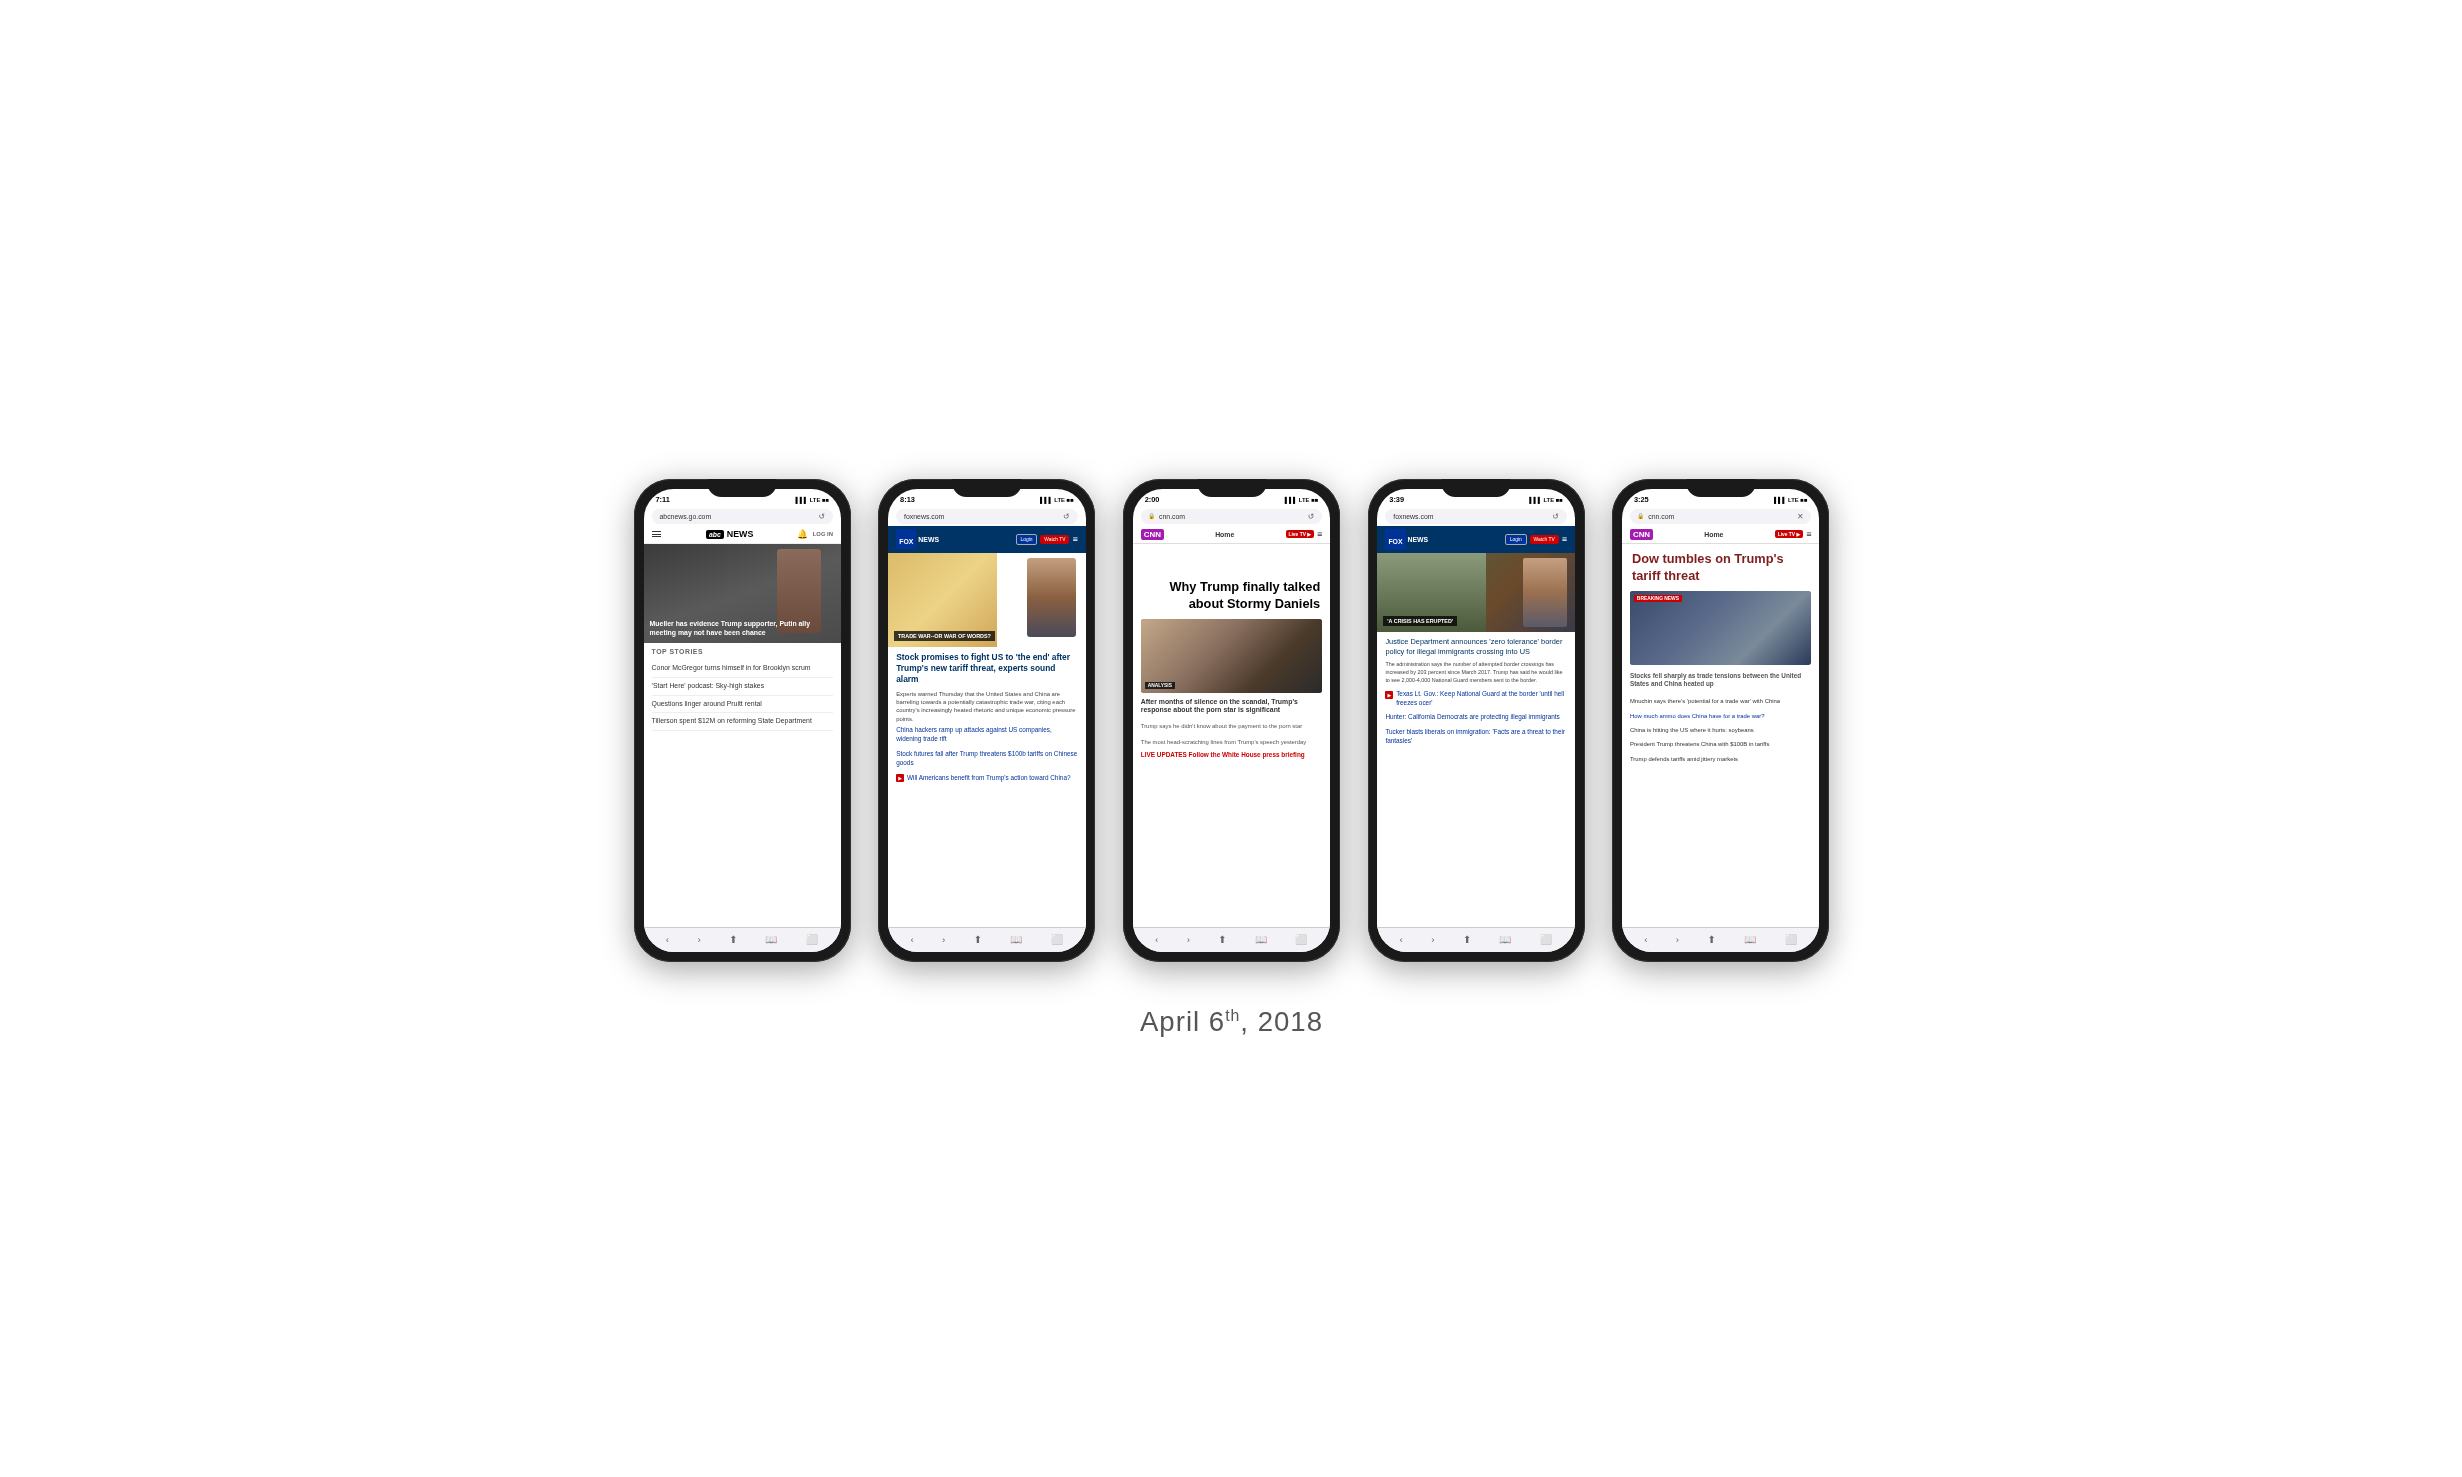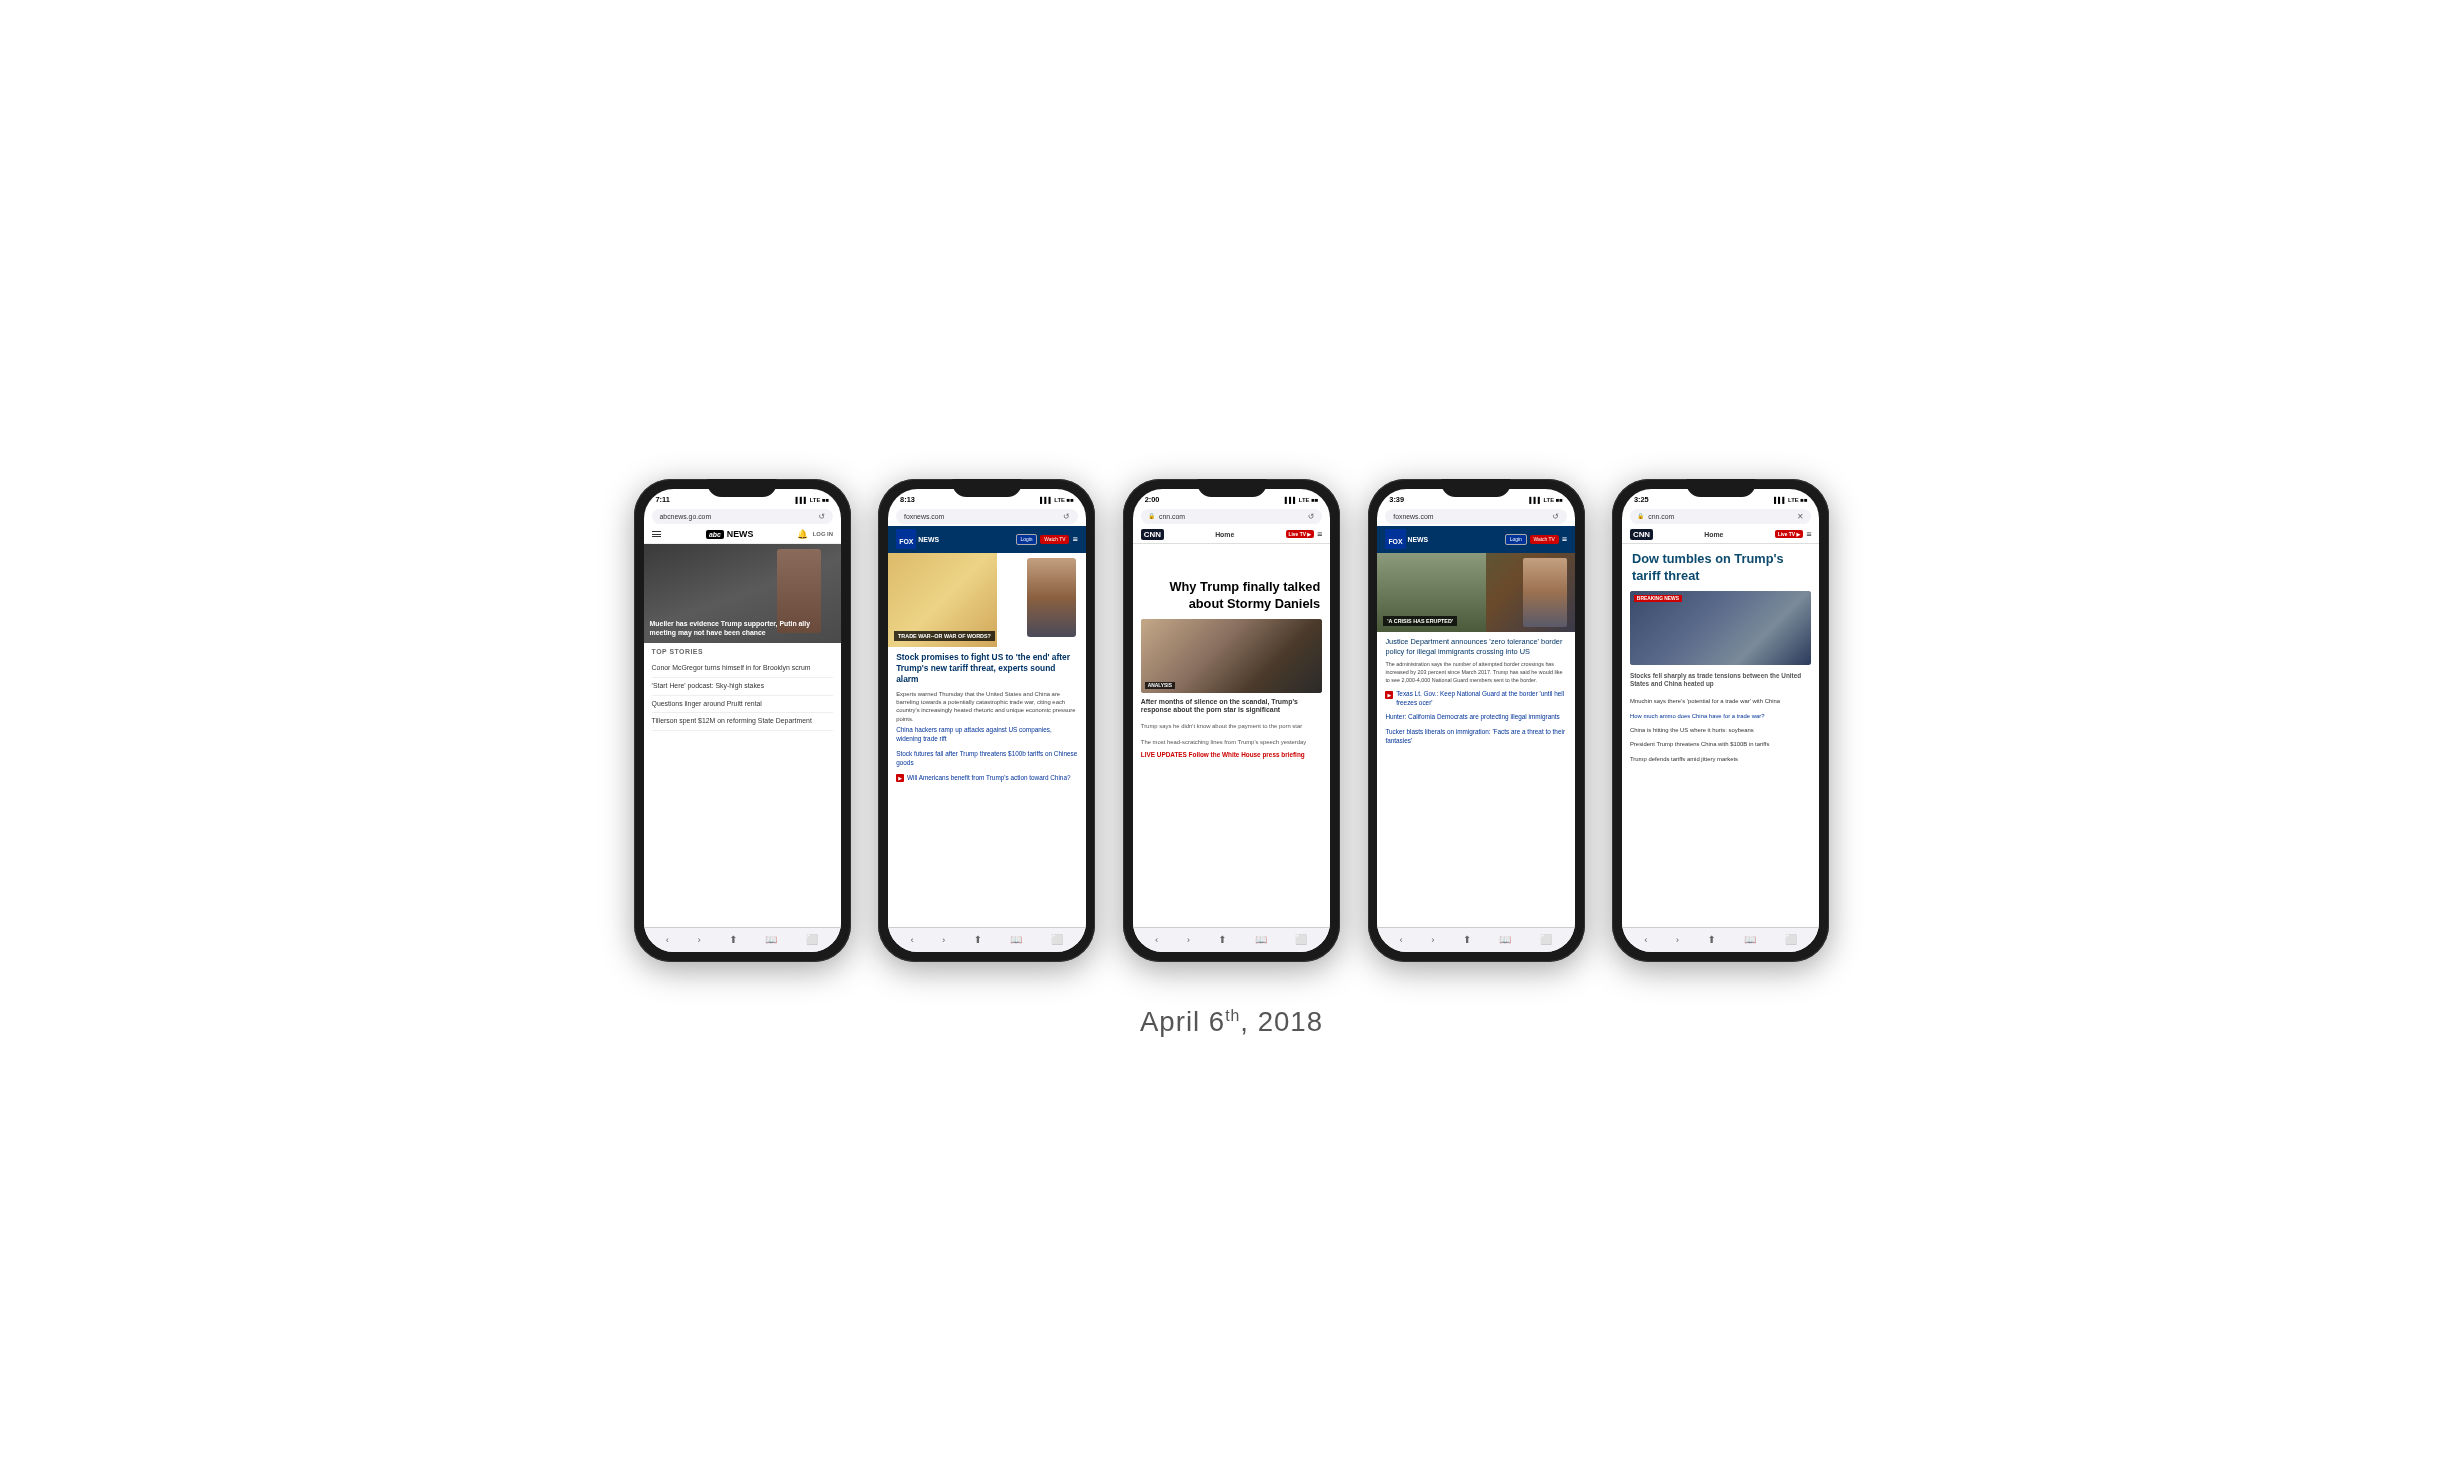--- a/index.html
+++ b/index.html
@@ -245,21 +245,21 @@
     .cnn-header {
       background: #fff;
       display: flex;
       align-items: center;
       justify-content: space-between;
       padding: 3px 7.9px;
       border-bottom: 0.5px solid #ddd;
     }
 
     .cnn-logo-red {
-      background: #0f172a;
+      background: #a21caf;
       color: #fff;
       font-size: 7.9px;
       font-weight: 900;
       padding: 1px 3px;
       border-radius: 2px;
     }
 
     .cnn-home-label {
       font-size: 6.9px;
       color: #333;
@@ -362,21 +362,21 @@
       font-size: 5.4px;
       color: #444;
       line-height: 1.4;
     }
 
     
     .cnn-main-headline2 {
       padding: 7.9px 9.9px 5.9px;
       font-size: 12.8px;
       font-weight: 700;
-      color: #0c4a6e;
+      color: #7f1d1d;
       line-height: 1.3;
       text-align: left;
     }
 
     .cnn-hero-image2 {
       width: calc(100% - 15.8px);
       margin: 0 7.9px;
       height: 74px;
       background: linear-gradient(135deg, #2a3a5a 0%, #5a6a8a 50%, #8a9aaa 100%);
       border-radius: 3px;

